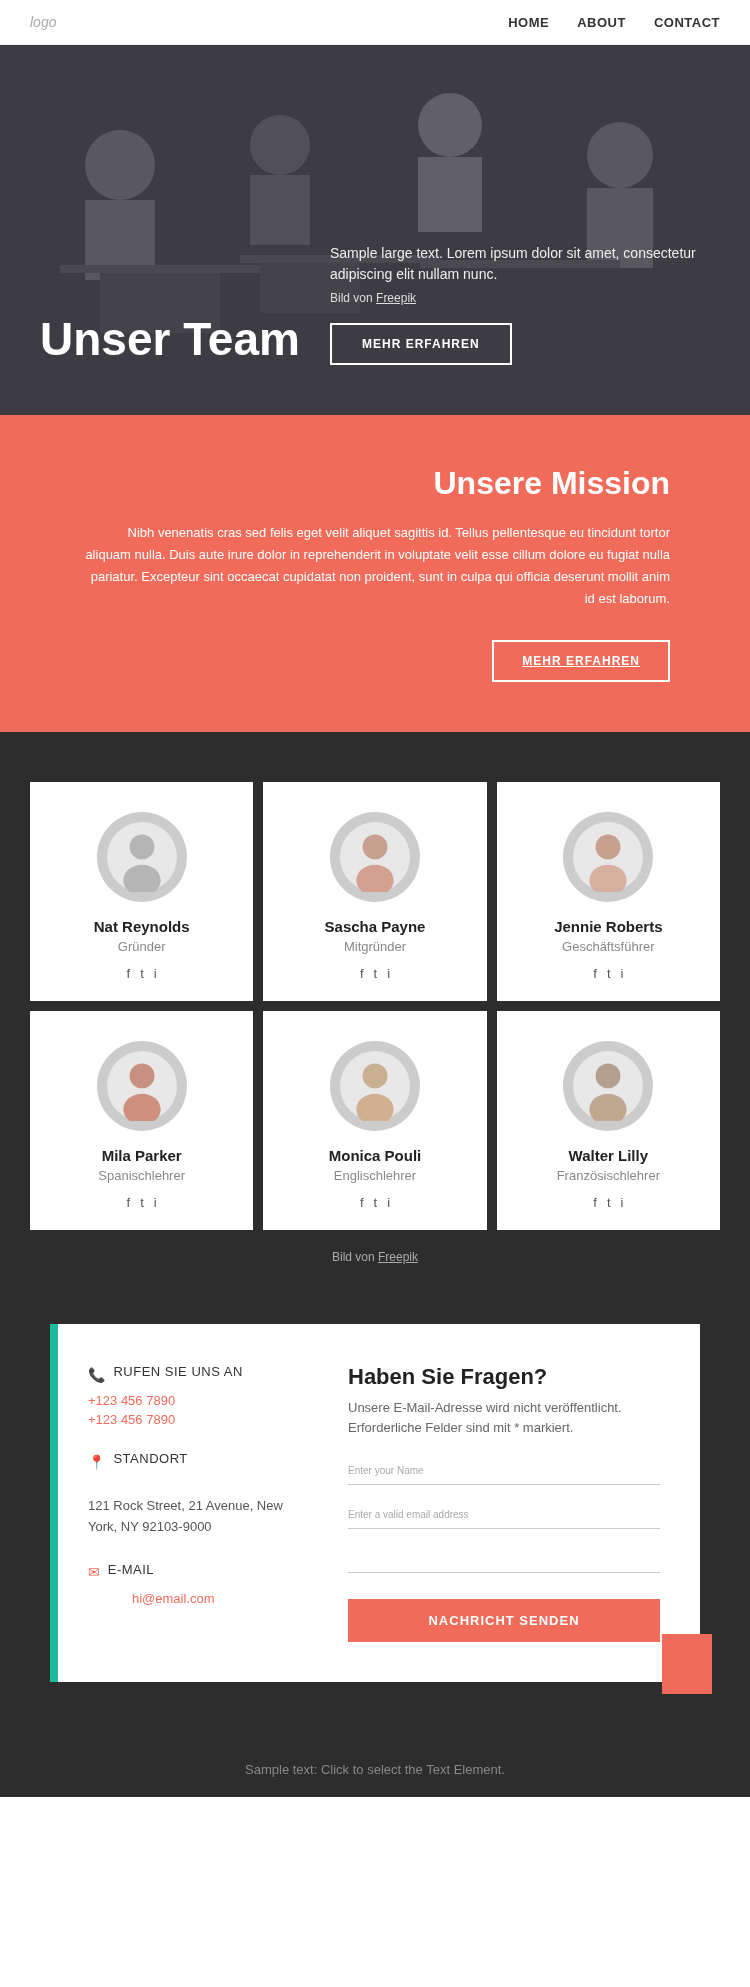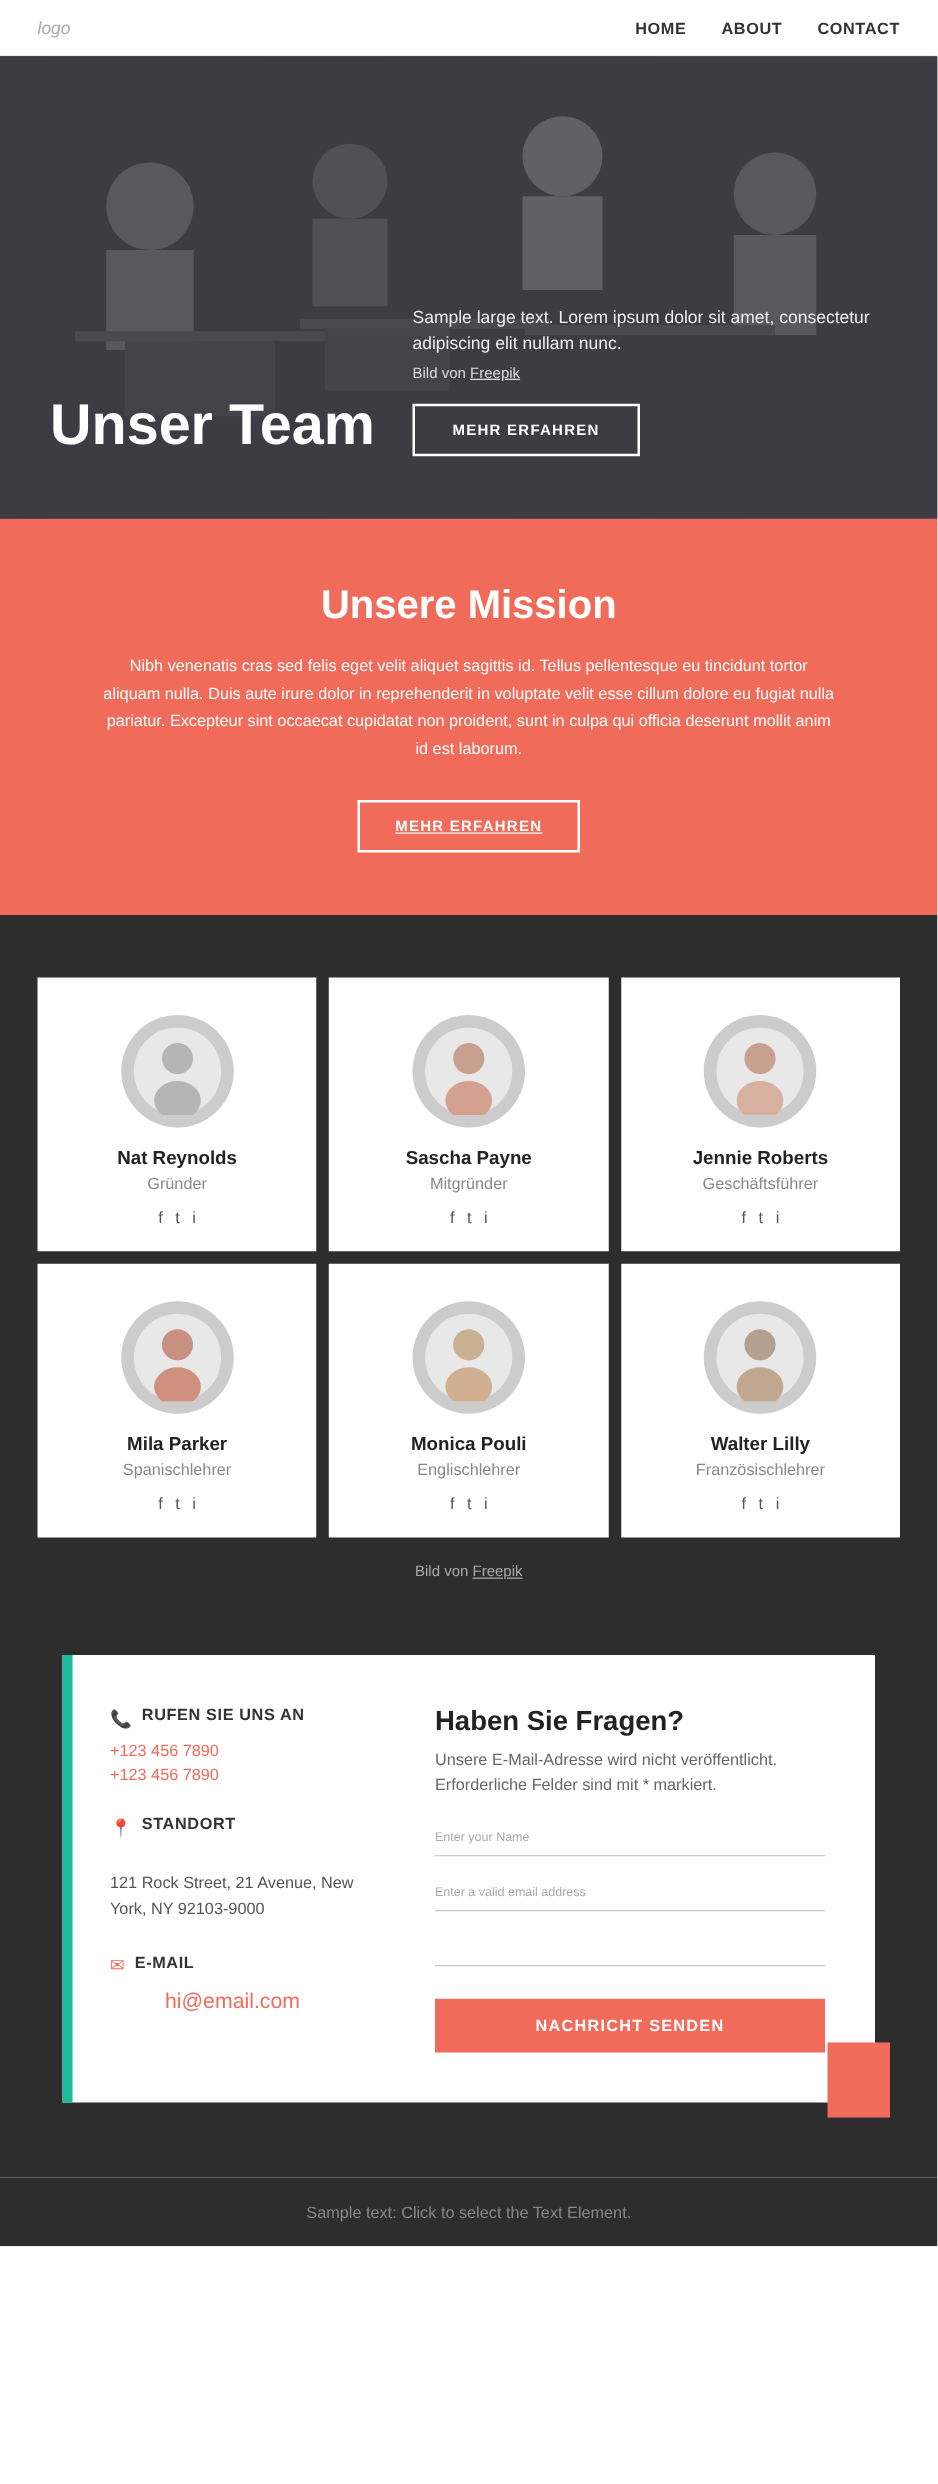--- a/index.html
+++ b/index.html
@@ -46,21 +46,21 @@
     .hero-credit a { color: #ddd; }
     .hero-btn {
       display: inline-block; padding: 12px 30px;
       border: 2px solid #fff; color: #fff; background: transparent;
       font-size: 12px; font-weight: 700; letter-spacing: 1px;
       cursor: pointer; text-decoration: none;
     }
 
     
     .mission {
-      background: #f16b5a; padding: 50px 80px; text-align: center;
+      background: #f16b5a; padding: 50px 80px; text-align: right;
     }
     .mission-title { color: #fff; font-size: 32px; font-weight: 700; margin-bottom: 20px; }
     .mission-text { color: #fff; font-size: 13px; line-height: 1.7; margin-bottom: 30px; }
     .mission-btn {
       display: inline-block; padding: 12px 28px;
       border: 2px solid #fff; color: #fff; background: transparent;
       font-size: 12px; font-weight: 700; letter-spacing: 1px; cursor: pointer;
     }
 
     
@@ -92,25 +92,25 @@
       width: 8px; background: #1abc9c; align-self: stretch; flex-shrink: 0;
     }
     .contact-right-accent {
       position: absolute; right: -12px; bottom: -12px;
       width: 50px; height: 60px; background: #f16b5a;
     }
     .contact-left {
       flex: 0 0 260px; padding: 40px 30px;
     }
     .contact-right { flex: 1; padding: 40px 40px 40px 30px; }
-    .contact-section-title { font-size: 13px; font-weight: 700; color: #333; margin-bottom: 6px; letter-spacing: 0.5px; text-align: center; }
+    .contact-section-title { font-size: 13px; font-weight: 400; color: #333; margin-bottom: 6px; letter-spacing: 0.5px; text-align: center; }
     .contact-phone { color: #f16b5a; font-size: 13px; margin-bottom: 4px; cursor: pointer; }
     .contact-block { margin-bottom: 24px; }
     .contact-address { font-size: 13px; color: #555; line-height: 1.6; margin-top: 24px; }
-    .contact-email { color: #f16b5a; font-size: 17px; cursor: pointer; padding-left: 44px; }
+    .contact-email { color: #f16b5a; font-size: 13px; cursor: pointer; padding-left: 44px; }
     .form-title { font-size: 22px; font-weight: 700; color: #222; margin-bottom: 8px; }
     .form-subtitle { font-size: 13px; color: #666; line-height: 1.5; margin-bottom: 20px; }
     .form-input {
       width: 100%; border: none; border-bottom: 1px solid #ccc;
       padding: 8px 0; font-size: 10px; color: #444; outline: none;
       margin-bottom: 16px; background: transparent;
     }
     .form-input::placeholder { color: #aaa; }
     .form-submit {
       width: 100%; background: #f16b5a; color: #fff;

